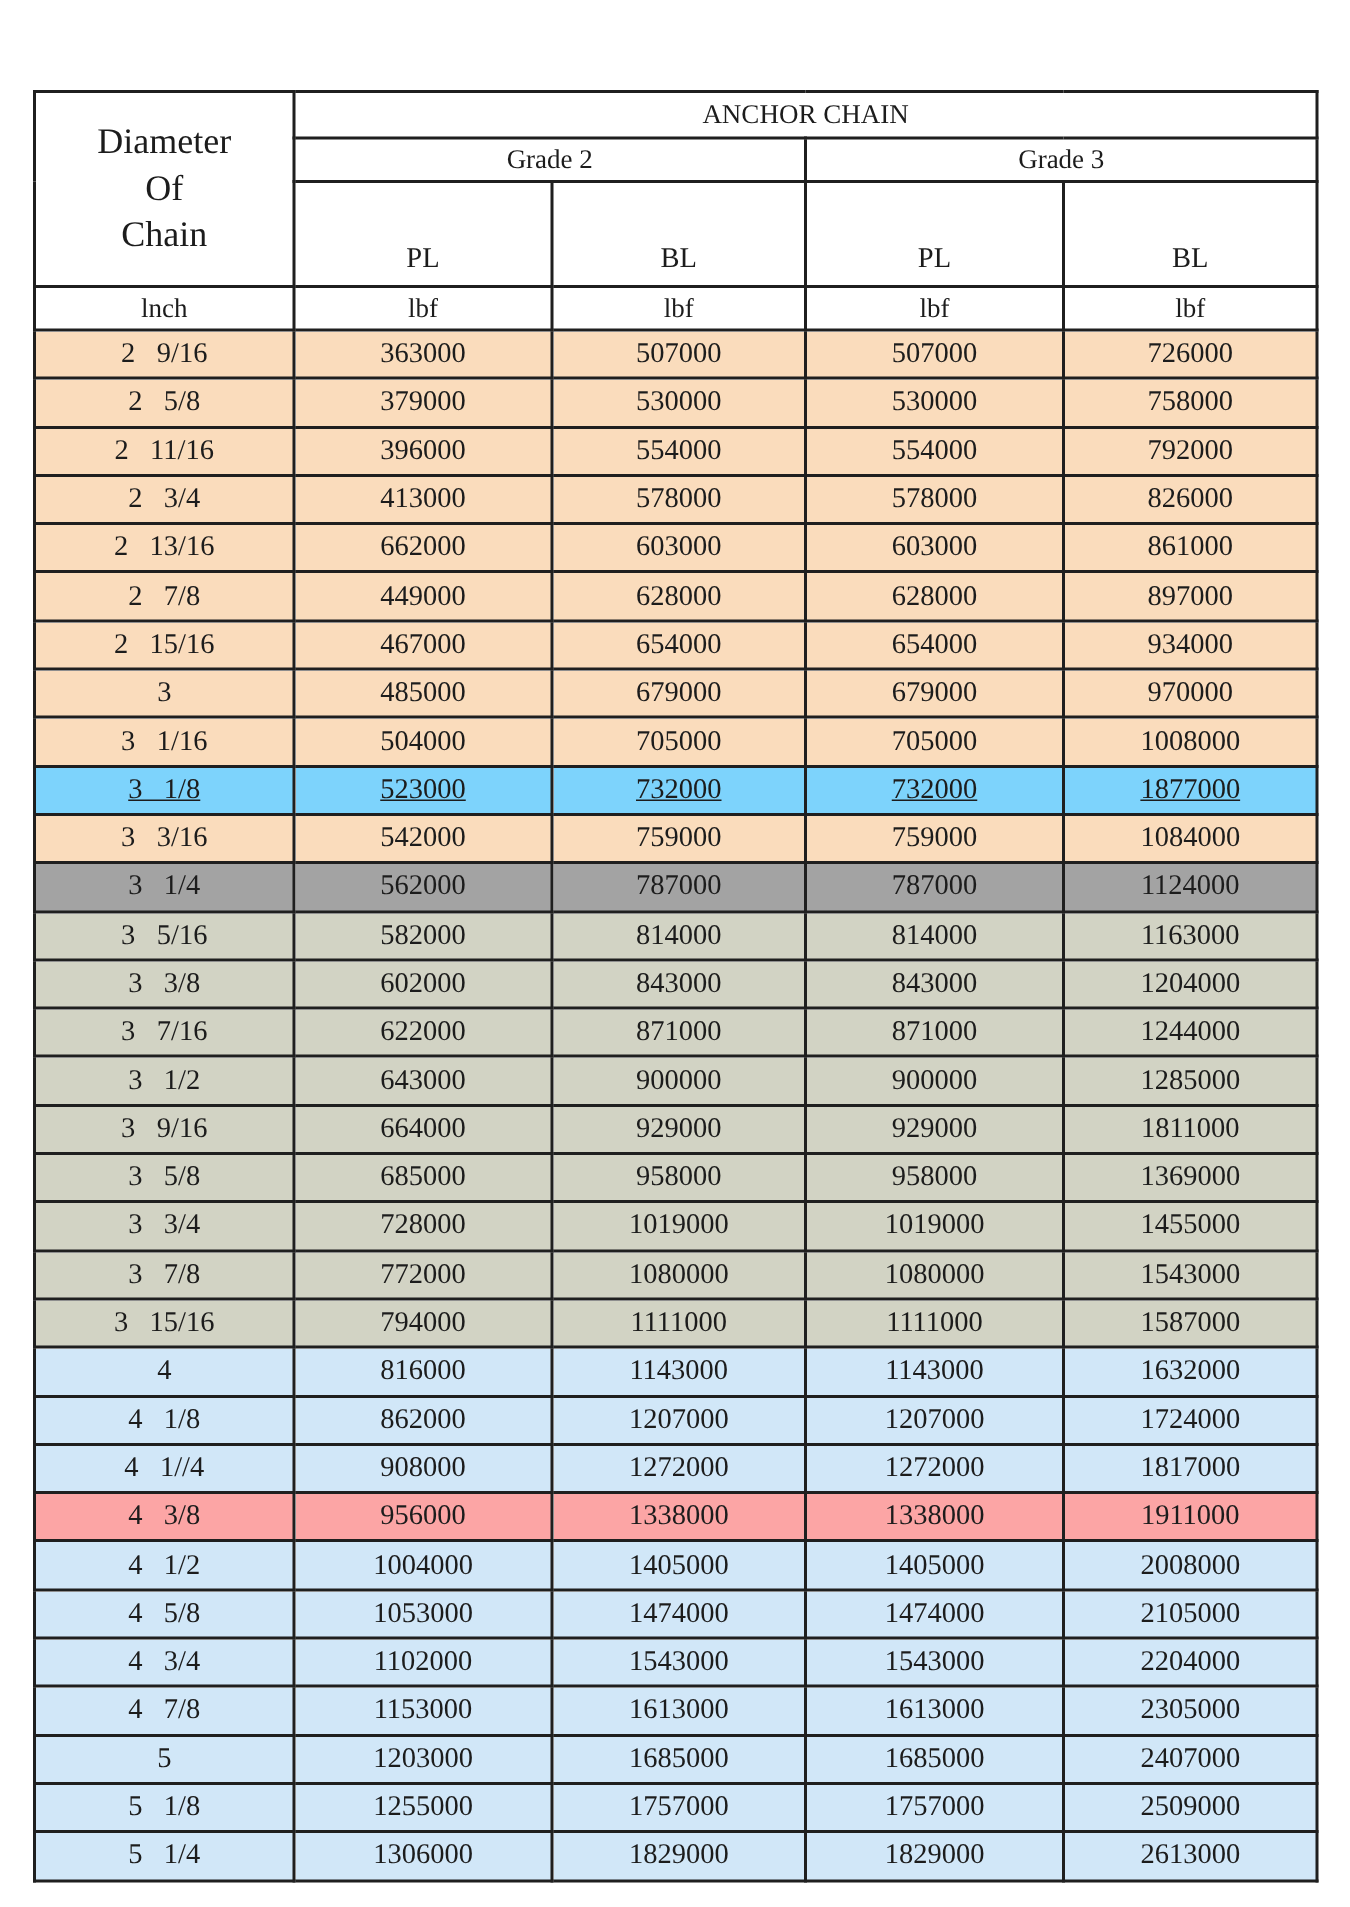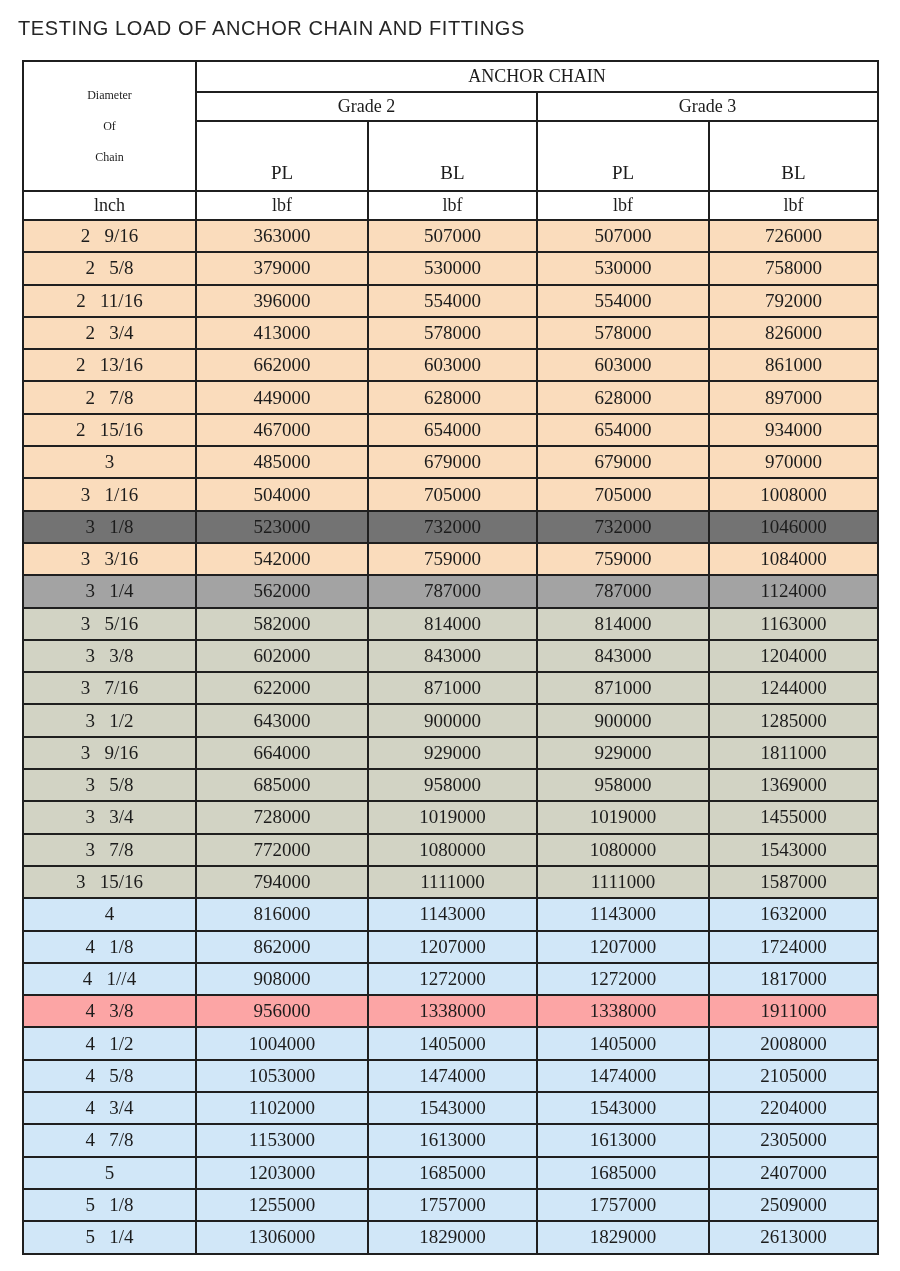--- a/index.html
+++ b/index.html
@@ -52,21 +52,21 @@
     height: 62px;
     font-size: 19px;
     background: #ffffff;
     vertical-align: bottom;
     padding-bottom: 6px;
   }
   tr.row-units th { height: 27px; font-size: 18px; background: #ffffff; }
   td.diam-header {
     background: #ffffff;
     vertical-align: middle;
-    font-size: 12px;
+    font-size: 24px;
     line-height: 31px;
     padding-top: 14px;
   }
   
   tbody td {
     height: 30.3px;
     font-size: 19px;
   }
   tbody td.diam {
     white-space: pre;
@@ -80,21 +80,20 @@
     color: #b5b5b5;
     font-size: 9px;
     letter-spacing: 2px;
     line-height: 3px;
   }
 </style>
 </head>
 <body>
 
 <div class="page">
-  <div class="title">TESTING LOAD OF ANCHOR CHAIN AND FITTINGS</div>
   <div class="smudge">. ..</div>
 
   <table class="load-table">
     <colgroup>
       <col style="width:173px">
       <col style="width:172px">
       <col style="width:169px">
       <col style="width:172px">
       <col style="width:169px">
     </colgroup>
@@ -182,26 +181,26 @@
           <td>679000</td>
           <td>970000</td>
         </tr>
         <tr style="background: rgb(250, 220, 188); border-radius: 11px;">
           <td class="diam">3   1/16</td>
           <td>504000</td>
           <td>705000</td>
           <td>705000</td>
           <td>1008000</td>
         </tr>
-        <tr style="background: #737373;">
+        <tr style="background: #7dd3fc; text-decoration: underline;">
           <td class="diam">3   1/8</td>
           <td>523000</td>
           <td>732000</td>
           <td>732000</td>
-          <td>1046000</td>
+          <td>1877000</td>
         </tr>
         <tr style="background: rgb(250, 220, 188);">
           <td class="diam">3   3/16</td>
           <td>542000</td>
           <td>759000</td>
           <td>759000</td>
           <td>1084000</td>
         </tr>
         <tr style="background: #a3a3a3;">
           <td class="diam">3   1/4</td>

